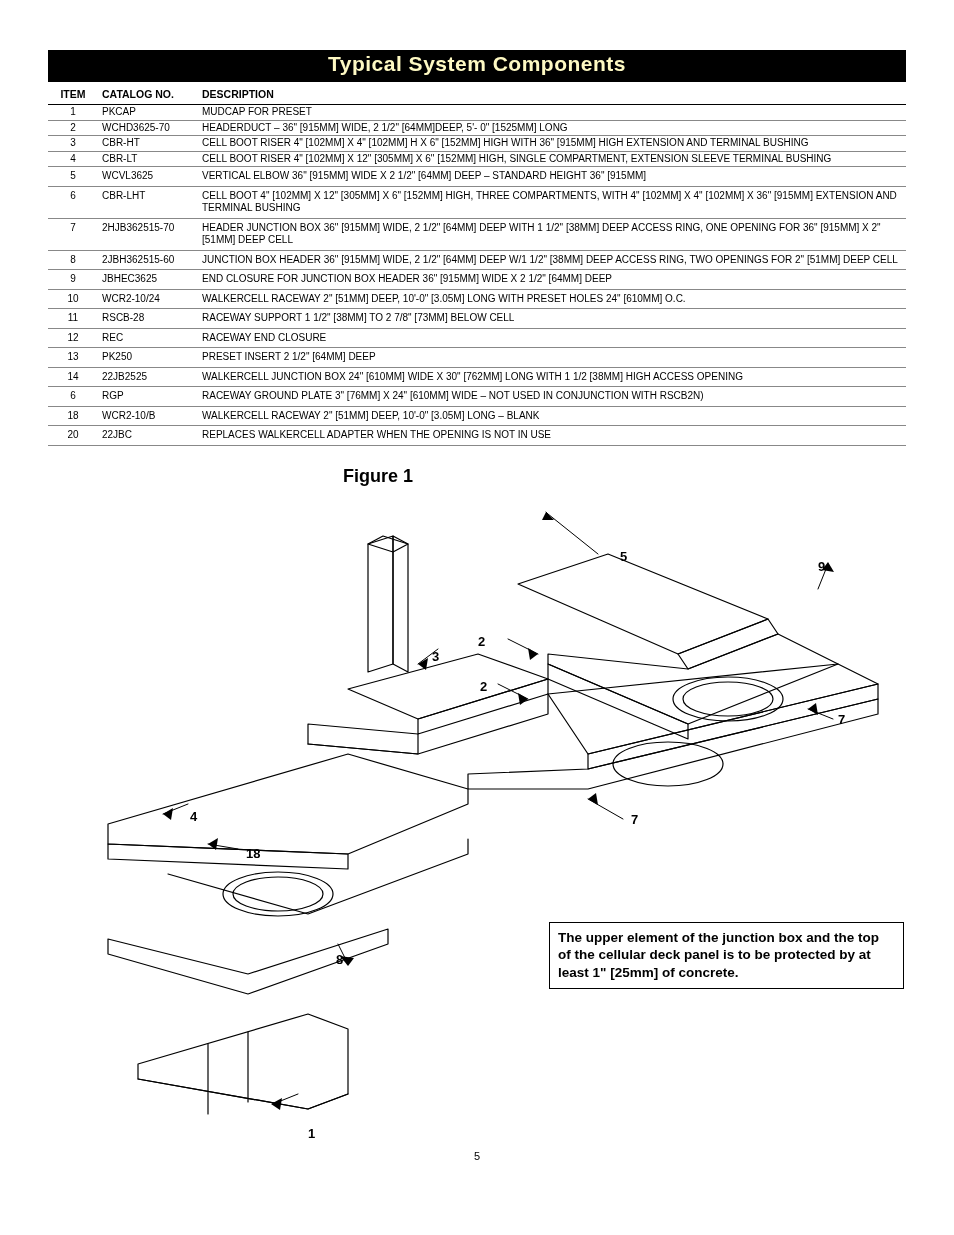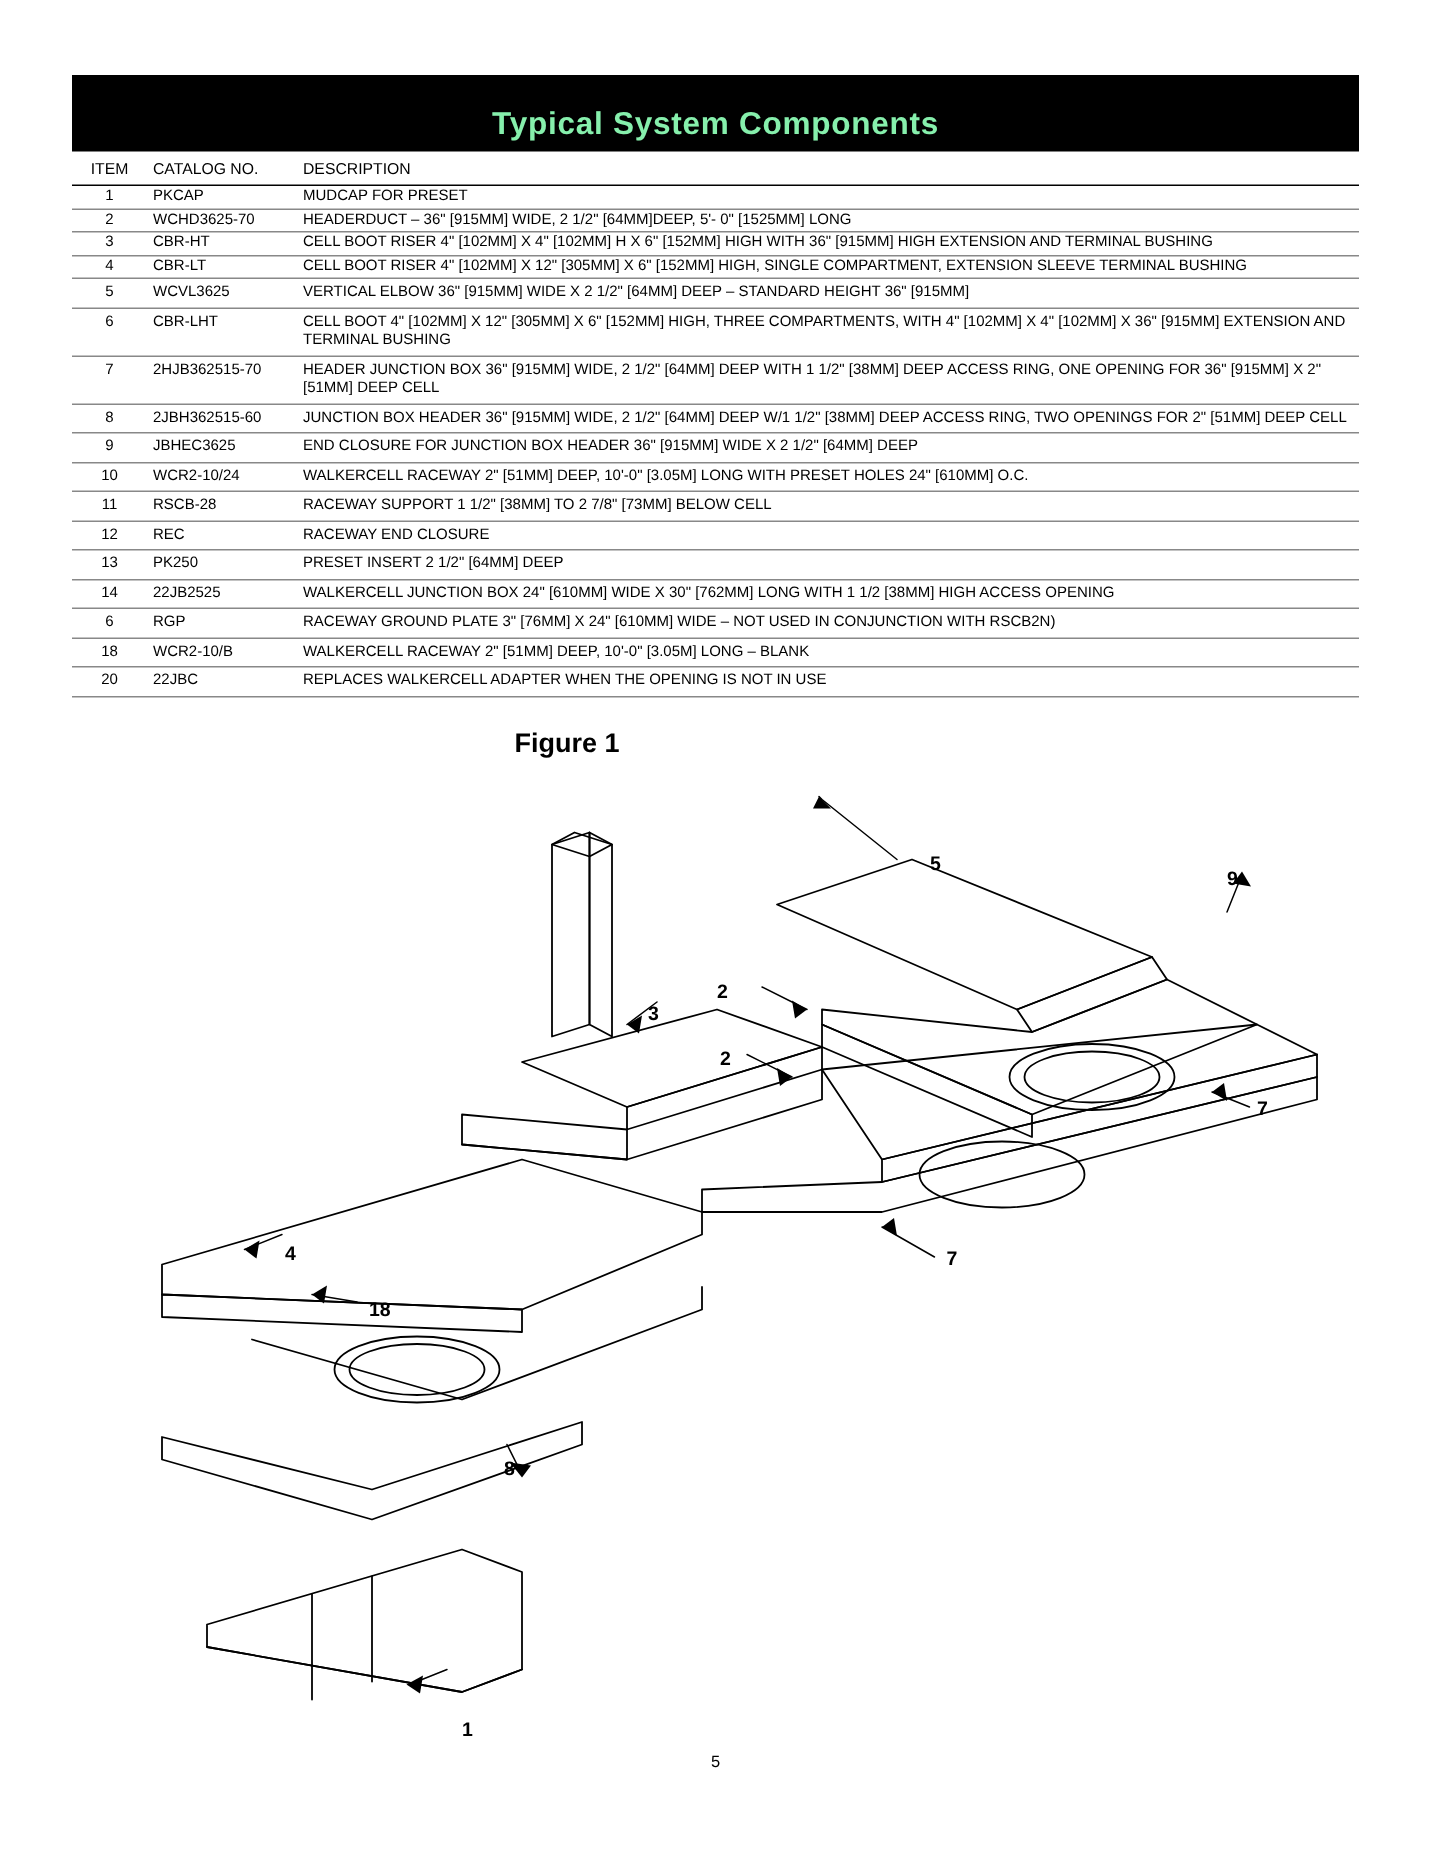--- a/index.html
+++ b/index.html
@@ -11,35 +11,35 @@
     color: #000;
   }
   .page {
     width: 954px;
     margin: 0 auto;
     padding: 50px 48px 30px 48px;
     position: relative;
   }
   .title-bar {
     background: #000;
-    color: #86efac;
+    color: #fef9c3;
     font-size: 21px;
     font-weight: bold;
     text-align: center;
-    padding: 21px 0 6px 0;
+    padding: 2px 0 6px 0;
     letter-spacing: 0.5px;
   }
   table.components {
     width: 100%;
     border-collapse: collapse;
     font-size: 10px;
   }
   table.components th {
     text-align: left;
-    font-weight: normal;
+    font-weight: bold;
     font-size: 10.5px;
     padding: 6px 4px 4px 4px;
     border-bottom: 1px solid #000;
   }
   table.components th.item { width: 50px; text-align: center;}
   table.components th.cat { width: 100px; }
   table.components td {
     padding: 3px 4px;
     border-bottom: 1px solid #888;
     vertical-align: top;
@@ -264,16 +264,17 @@
     <div class="callout" style="top:180px; left:430px;">2</div>
     <div class="callout" style="top:195px; left:384px;">3</div>
     <div class="callout" style="top:225px; left:432px;">2</div>
     <div class="callout" style="top:258px; left:790px;">7</div>
     <div class="callout" style="top:358px; left:583px;">7</div>
     <div class="callout" style="top:355px; left:142px;">4</div>
     <div class="callout" style="top:392px; left:198px;">18</div>
     <div class="callout" style="top:498px; left:288px;">8</div>
     <div class="callout" style="top:672px; left:260px;">1</div>
 
+    <div class="note-box">The upper element of the junction box and the top of the cellular deck panel is to be protected by at least 1" [25mm] of concrete.</div>
   </div>
 
   <div class="page-num">5</div>
 </div>
 
 </body></html>

